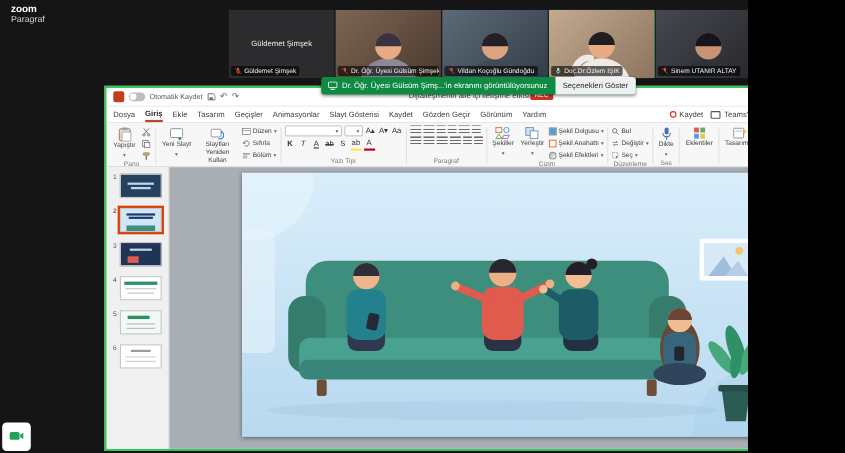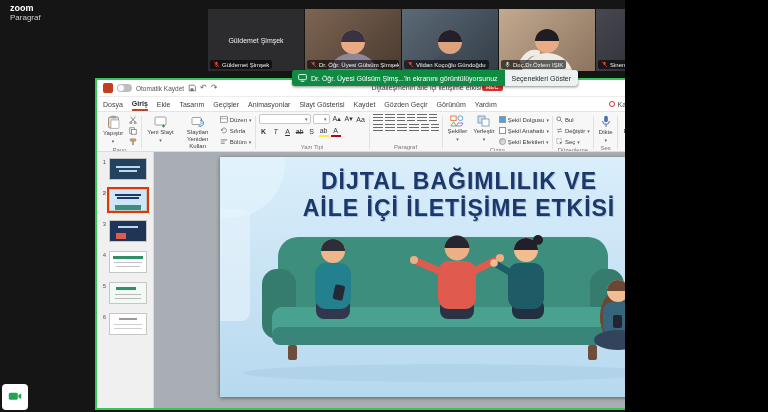--- a/index.html
+++ b/index.html
@@ -1,17 +1,17 @@
 <!DOCTYPE html>
 <html><head>
 <meta charset="utf-8">
 <style>
 *{margin:0;padding:0;box-sizing:border-box}
 html,body{background:#000}
-.screen{position:relative;width:625px;height:412px;background:#151515;font-family:"Liberation Sans",sans-serif;overflow:hidden;color:#ddd}
+.screen{position:relative;width:680px;height:412px;background:#151515;font-family:"Liberation Sans",sans-serif;overflow:hidden;color:#ddd}
 
 
 .zoom-brand{position:absolute;left:10px;top:3px;line-height:1.15}
 .zoom-brand .b1{font-size:9px;font-weight:bold;color:#fff}
 .zoom-brand .b2{font-size:8px;color:#cfcfcf}
 
 .strip{position:absolute;left:208px;top:9px;height:62px;display:flex;gap:1px}
 .tile{position:relative;width:96px;height:62px;background:#2c2c2e;overflow:hidden}
 .tile.speaking{outline:2px solid #23c45e;outline-offset:-2px}
 .center-name{position:absolute;inset:0;display:flex;align-items:center;justify-content:center;font-size:7px;color:#eee;text-align:center}
@@ -625,24 +625,20 @@
               <ellipse cx="398" cy="160" rx="18" ry="27" fill="#6b4634"></ellipse>
               <circle cx="398" cy="134" r="11" fill="#f3bd92"></circle>
               <path d="M387 134 a11 11 0 0 1 22 0 z" fill="#6b4634"></path>
               <rect x="383" y="145" width="30" height="33" rx="9" fill="#37657c"></rect>
               <path d="M388 156 q4 10 8 11" stroke="#37657c" stroke-width="6" fill="none" stroke-linecap="round"></path>
               <ellipse cx="398" cy="183" rx="24" ry="10" fill="#32435c"></ellipse>
               <rect x="393" y="158" width="9" height="13" rx="2" fill="#22242e"></rect>
             </g>
           </svg>
 
-          <div class="slide-title">
-            <div>DİJTAL BAĞIMLILIK VE</div>
-            <div>AİLE İÇİ İLETİŞİME ETKİSİ</div>
-          </div>
 
         </div>
       </div>
     </div>
   </div>
 
   <div class="mini-panel">
     <svg width="14" height="11" viewBox="0 0 14 11">
         <rect x="0.8" y="0.8" width="9" height="7" rx="1.5" fill="#23a455"></rect>
         <polygon points="10.4,3 13.2,1.4 13.2,7 10.4,5.4" fill="#23a455"></polygon>

